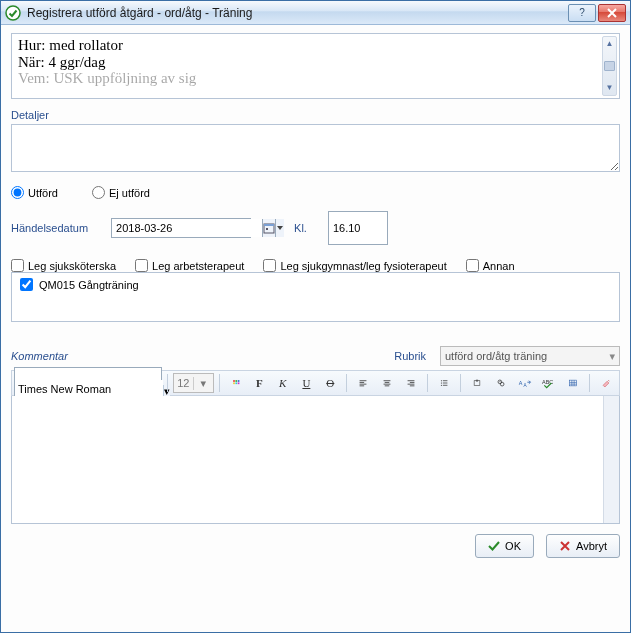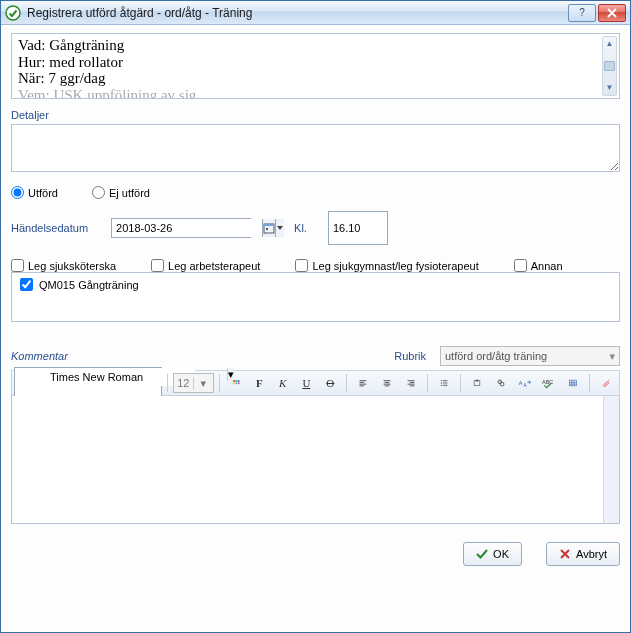--- a/index.html
+++ b/index.html
@@ -83,21 +83,21 @@
   .date-row { margin-top:12px; align-items:center;gap:17px; }
   .date-row label.lbl { color:#2a4f8f; margin-right:6px; }
   .datepick {
     display:flex;align-items:center;border:1px solid #9ab; height:20px; width:140px;
     background:#fff;
   }
   .datepick input{ border:none;flex:1;padding:0 4px;font-size:11px;height:18px;outline:none; }
   .datepick .dp-btn{ width:18px;height:18px;border-left:1px solid #9ab;display:flex;align-items:center;justify-content:center;background:#eef3fa; }
   .small-label{ color:#2a4f8f; margin-left:26px; margin-right:4px; }
   .timeinput{ width:60px;height:20px;border:1px solid #9ab;padding:16px 4px;font-size:11px; }
-  .check-row { margin-top:14px; gap:35px; }
+  .check-row { margin-top:14px; gap:19px; }
   .chk{display:flex;align-items:center;gap:4px;}
   .chk input{margin:0;}
   .koder-box{
     border:1px solid #b6c4d6;background:#fff;height:50px;width:100%;
     padding:2px 4px;font-size:11px;
   }
   .koder-box .item{display:flex;align-items:center;gap:3px;}
   .rubrik-row{ margin-top:24px; align-items:center; }
   .rubrik-row .komm{ color:#2a4f8f;font-style:italic; }
   .rubrik-row .spacer{flex:1;}
@@ -114,37 +114,37 @@
   }
   .tb-sep{width:1px;height:18px;background:#c3cfdd;margin:0 3px;}
   .tb-btn{
     width:22px;height:20px;border:1px solid transparent;border-radius:2px;
     display:flex;align-items:center;justify-content:center;font-size:11px;
     background:transparent;cursor:pointer;color:#333;
   }
   .tb-btn svg{width:14px;height:14px;}
   .tb-btn.wide{width:auto;padding:0 3px;}
   .font-select{
-    display:flex;align-items:flex-start;border:1px solid #9ab;background:#fff;height:32px;width:148px;gap:32px;
+    display:flex;align-items:flex-end;border:1px solid #9ab;background:#fff;height:32px;width:148px;
   }
   .font-select .ic{width:18px;display:flex;align-items:center;justify-content:center;}
   .font-select input{border:none;flex:1;padding:0 3px;font-size:11px;height:18px;outline:none;}
   .font-select .dd{width:14px;display:flex;align-items:center;justify-content:center;background:#eef3fa;border-left:1px solid #bcd;}
   .size-select{
     display:flex;align-items:center;border:1px solid #bbb;background:#f4f4f4;height:20px;width:44px;color:#777;
   }
   .size-select span{flex:1;text-align:center;}
   .size-select .dd{width:14px;display:flex;align-items:center;justify-content:center;border-left:1px solid #ccc;}
   .editor{
     border:1px solid #b6c4d6;border-top:none;background:#fff;height:128px;width:100%;
     position:relative;
   }
   .editor .vsb{position:absolute;right:0;top:0;bottom:0;width:16px;background:#eef2f8;border-left:1px solid #d3dbe6;}
   .footer{
-    margin-top:18px;display:flex;justify-content:flex-end;gap:24px;
+    margin-top:10px;display:flex;justify-content:flex-end;gap:12px;
   }
   .btn{
     height:24px;padding:0 12px;border:1px solid #9ab;border-radius:3px;
     background:linear-gradient(to bottom,#fefefe,#e8eef6);
     display:flex;align-items:center;gap:5px;font-size:11px;cursor:pointer;
   }
   .btn .ic{width:12px;height:12px;display:flex;align-items:center;justify-content:center;}
 </style>
 </head>
 <body>
@@ -165,23 +165,22 @@
         <svg width="10" height="10" viewBox="0 0 10 10">
             <path d="M1 1 L9 9 M9 1 L1 9" stroke="#fff" stroke-width="2"></path>
           </svg>
       </div>
     </div>
   </div>
 
   <div class="body">
 
     <div class="ordbox">
-      <div>Vad: Gångträning</div>
       <div>Hur: med rollator</div>
-      <div>När: 7 ggr/dag</div>
+      <div>När: 4 ggr/dag</div>
       <div style="opacity:.35">Vem: USK   uppföljning av sig</div>
       <div class="sb">
         <div class="arrow">▲</div>
         <div class="thumb"></div>
         <div class="arrow">▼</div>
       </div>
     </div>
 
     <div class="section-label">Detaljer</div>
     <textarea class="textarea" style=""></textarea>

